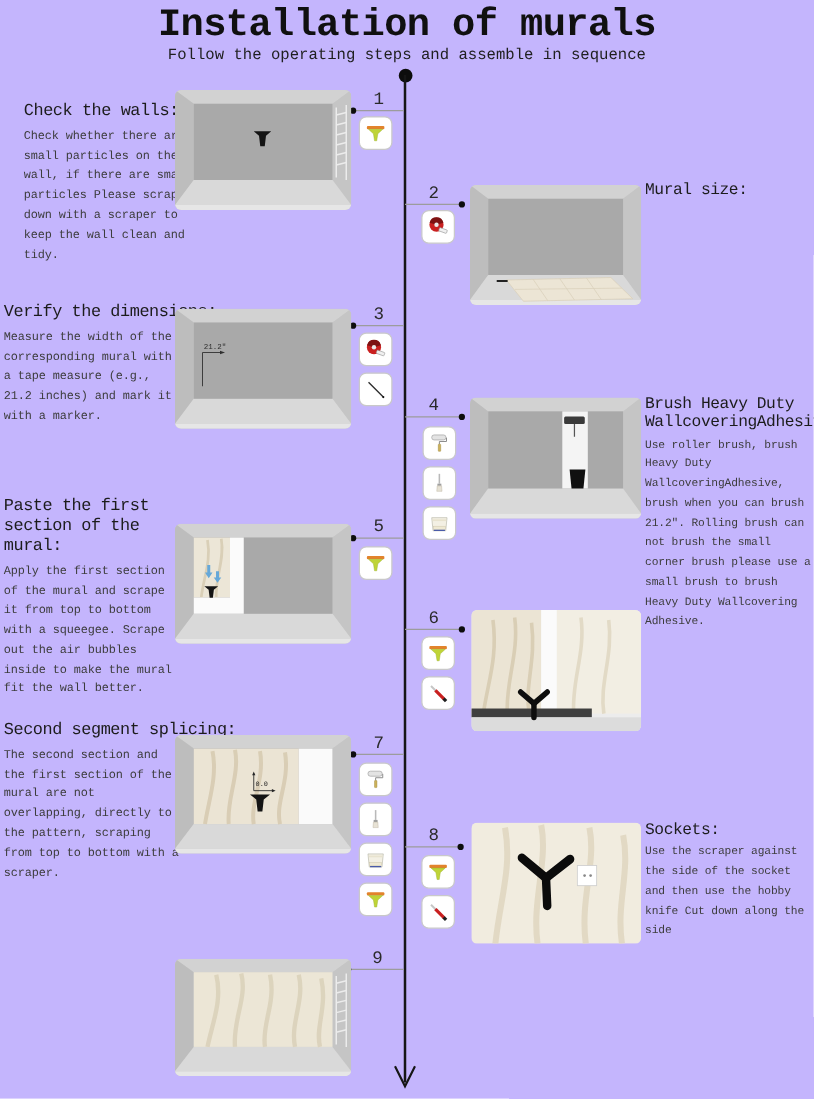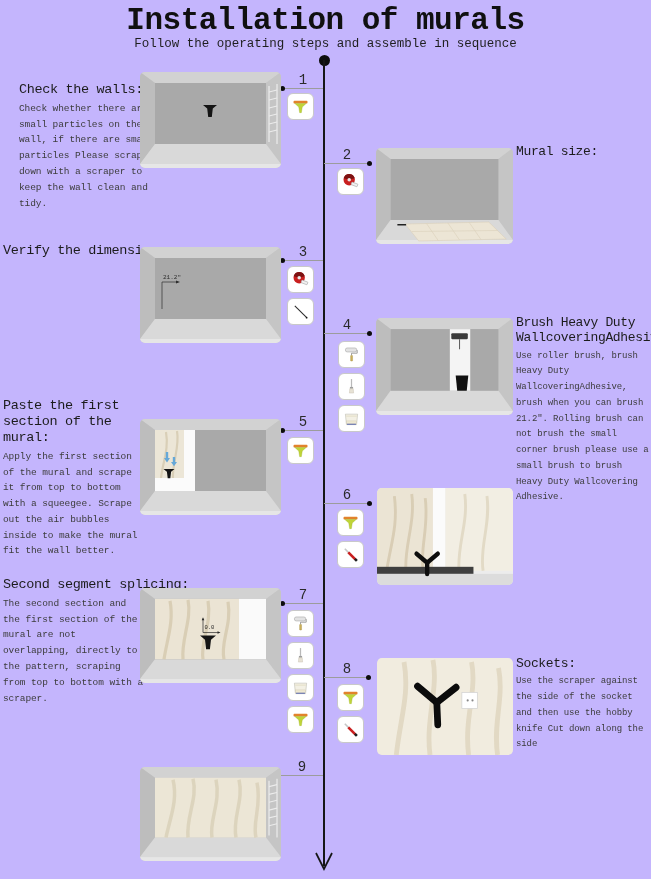--- a/index.html
+++ b/index.html
@@ -121,20 +121,21 @@
         <path d="M22,76 h9 v1.6 h-9 Z" fill="#222"></path>
       </g>
     </svg>
   </div>
   <div class="abs right-col" style="left:516px; top:144px; width:132px;">
     <div class="step-heading nowrap">Mural size:</div>
   </div>
 
   <div class="abs" style="left:3px; top:243px; width:139px;">
     <div class="step-heading nowrap">Verify the dimensions:</div>
+    <div class="step-body">Measure the width of the corresponding mural with a tape measure (e.g., 21.2 inches) and mark it with a marker.</div>
   </div>
   <div class="abs num" style="left:283px; top:244px; width:40px;">3</div>
   <div class="abs hline" style="left:283px; top:260px; width:40px;"></div>
   <div class="abs dot" style="left:280px; top:258px;"></div>
   <div class="abs toolbox" style="left:287px; top:266px;">
     <svg viewBox="0 0 24 24">
         <circle cx="10.5" cy="10" r="6.5" fill="#c92020"></circle>
         <path d="M4.2 8.2 A6.5 6.5 0 0 1 16.8 8.2 L10.5 10 Z" fill="#7d1212"></path>
         <circle cx="10.5" cy="10" r="2" fill="#e9e9e9"></circle>
         <rect x="13.5" y="12.5" width="7.5" height="3.2" rx="0.6" fill="#f0f0f0" stroke="#909090" stroke-width="0.5" transform="rotate(20 13.5 12.5)"></rect>

